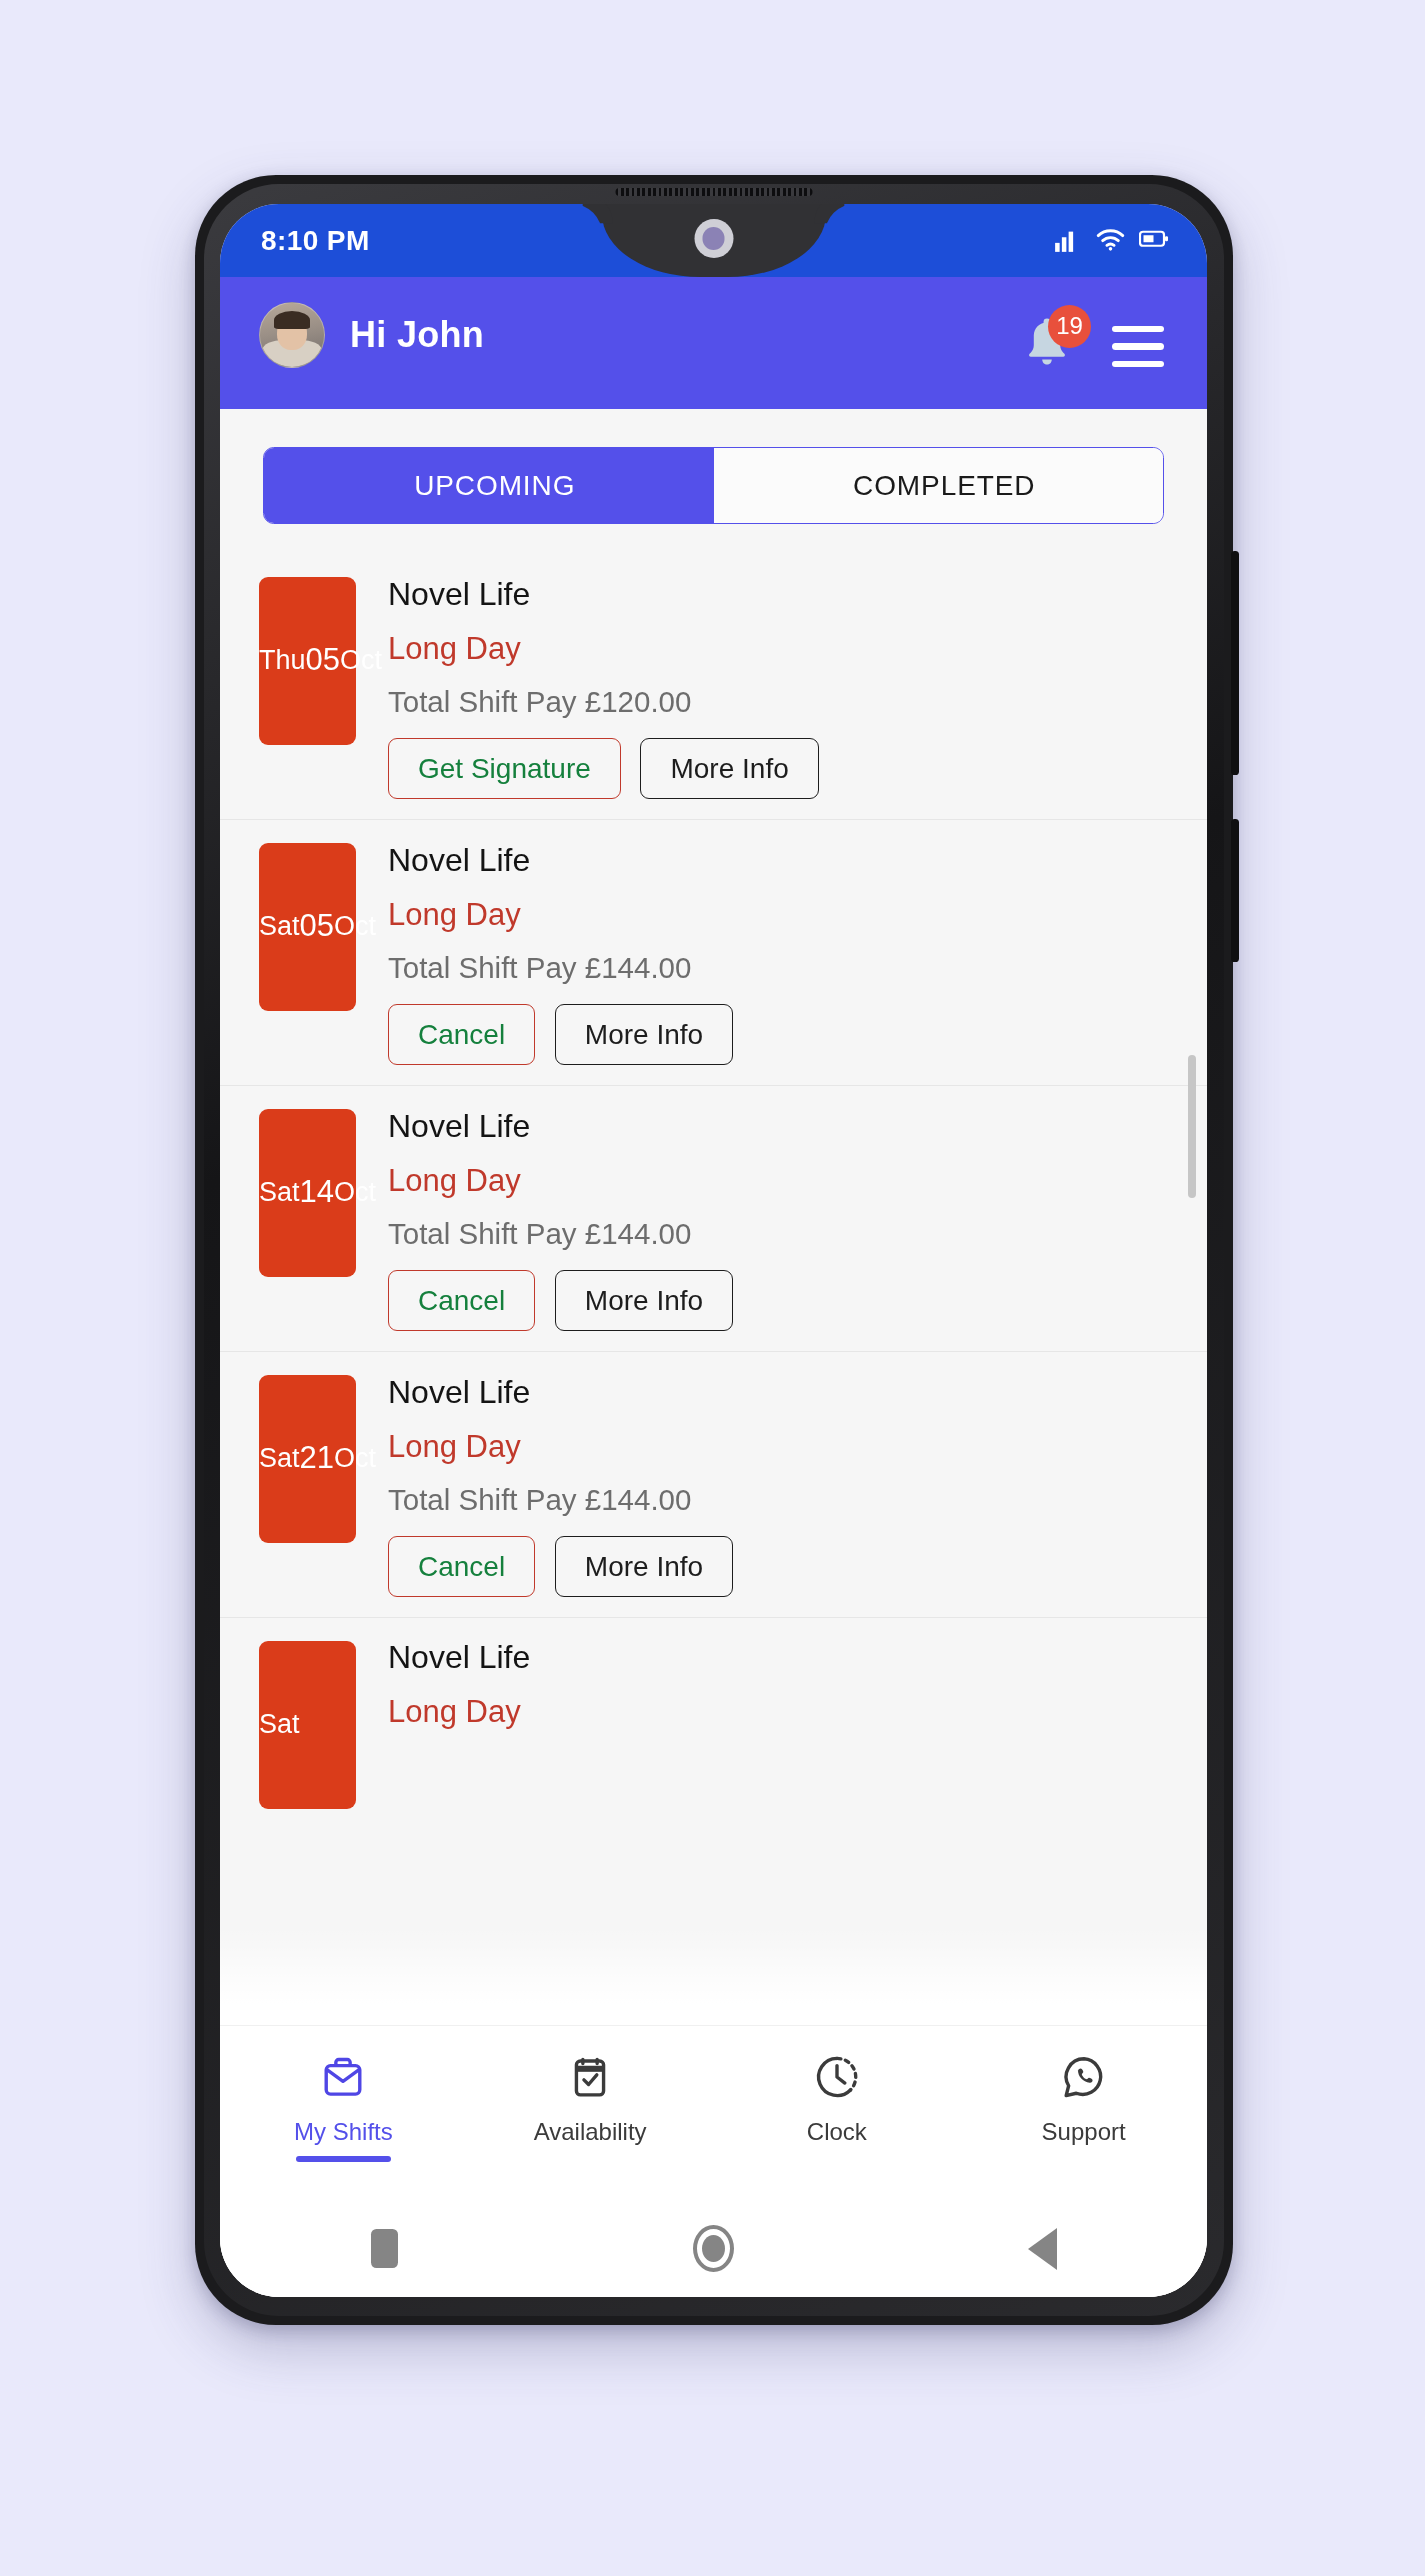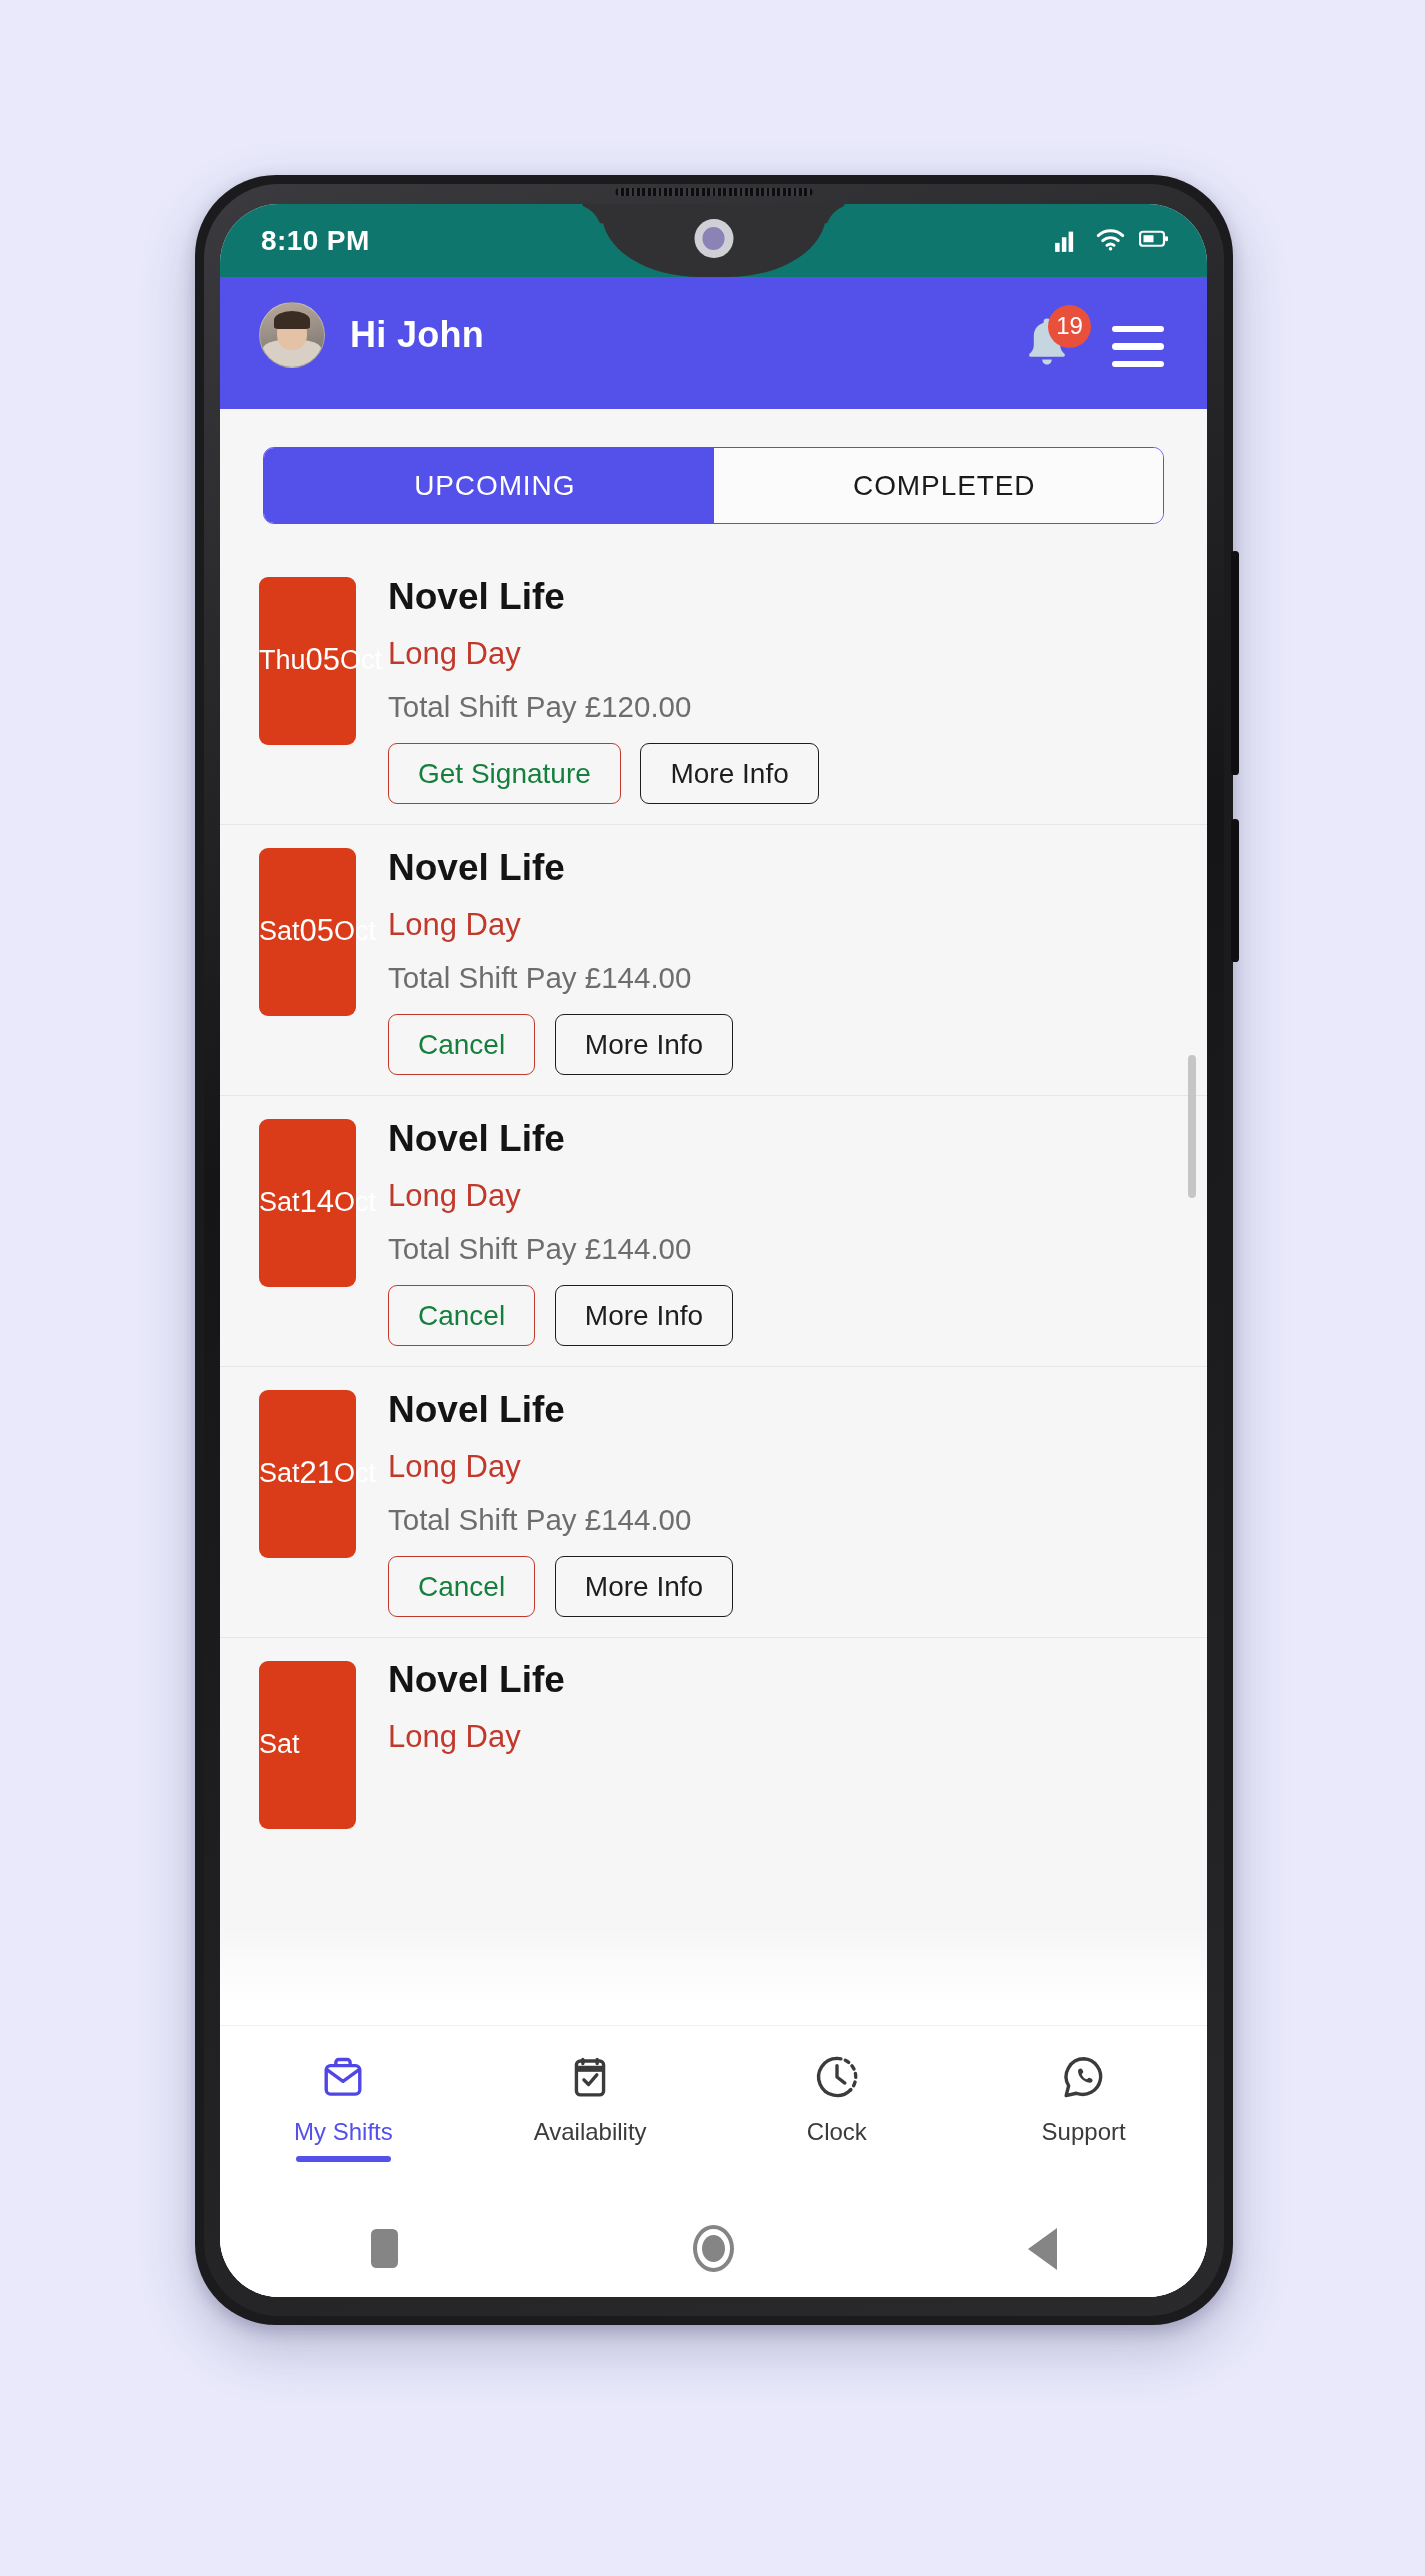--- a/index.html
+++ b/index.html
@@ -123,21 +123,21 @@
   }
   #front-camera-lens {
     width: 22.4px; height: 22.4px;
     border-radius: 50%;
     background: #8b82b5;
   }
 
   
   #status-bar {
     height: 73px;
-    background: #0f766e;
+    background: #1d4ed8;
     display: flex;
     align-items: center;
     justify-content: space-between;
     padding: 0 38px 0 41px;
     flex: none;
     position: relative;
     z-index: 20;
     gap: 24px;
   }
   #status-time {
@@ -317,22 +317,22 @@
   .date-day { font-size: 31px; font-weight: 500; }
   .date-month { font-size: 27px; }
 
   .shift-details {
     margin-left: 32px;
     padding-top: 3.6px;
     display: flex;
     flex-direction: column;
   }
   .shift-company {
-    font-size: 37px;
-    font-weight: bold;
+    font-size: 32px;
+    font-weight: normal;
     color: #141414;
   }
   .shift-type {
     font-size: 31px;
     color: #c0392b;
     margin-top: 18px;
   }
   .shift-pay {
     font-size: 29.5px;
     color: #6d6d6d;

